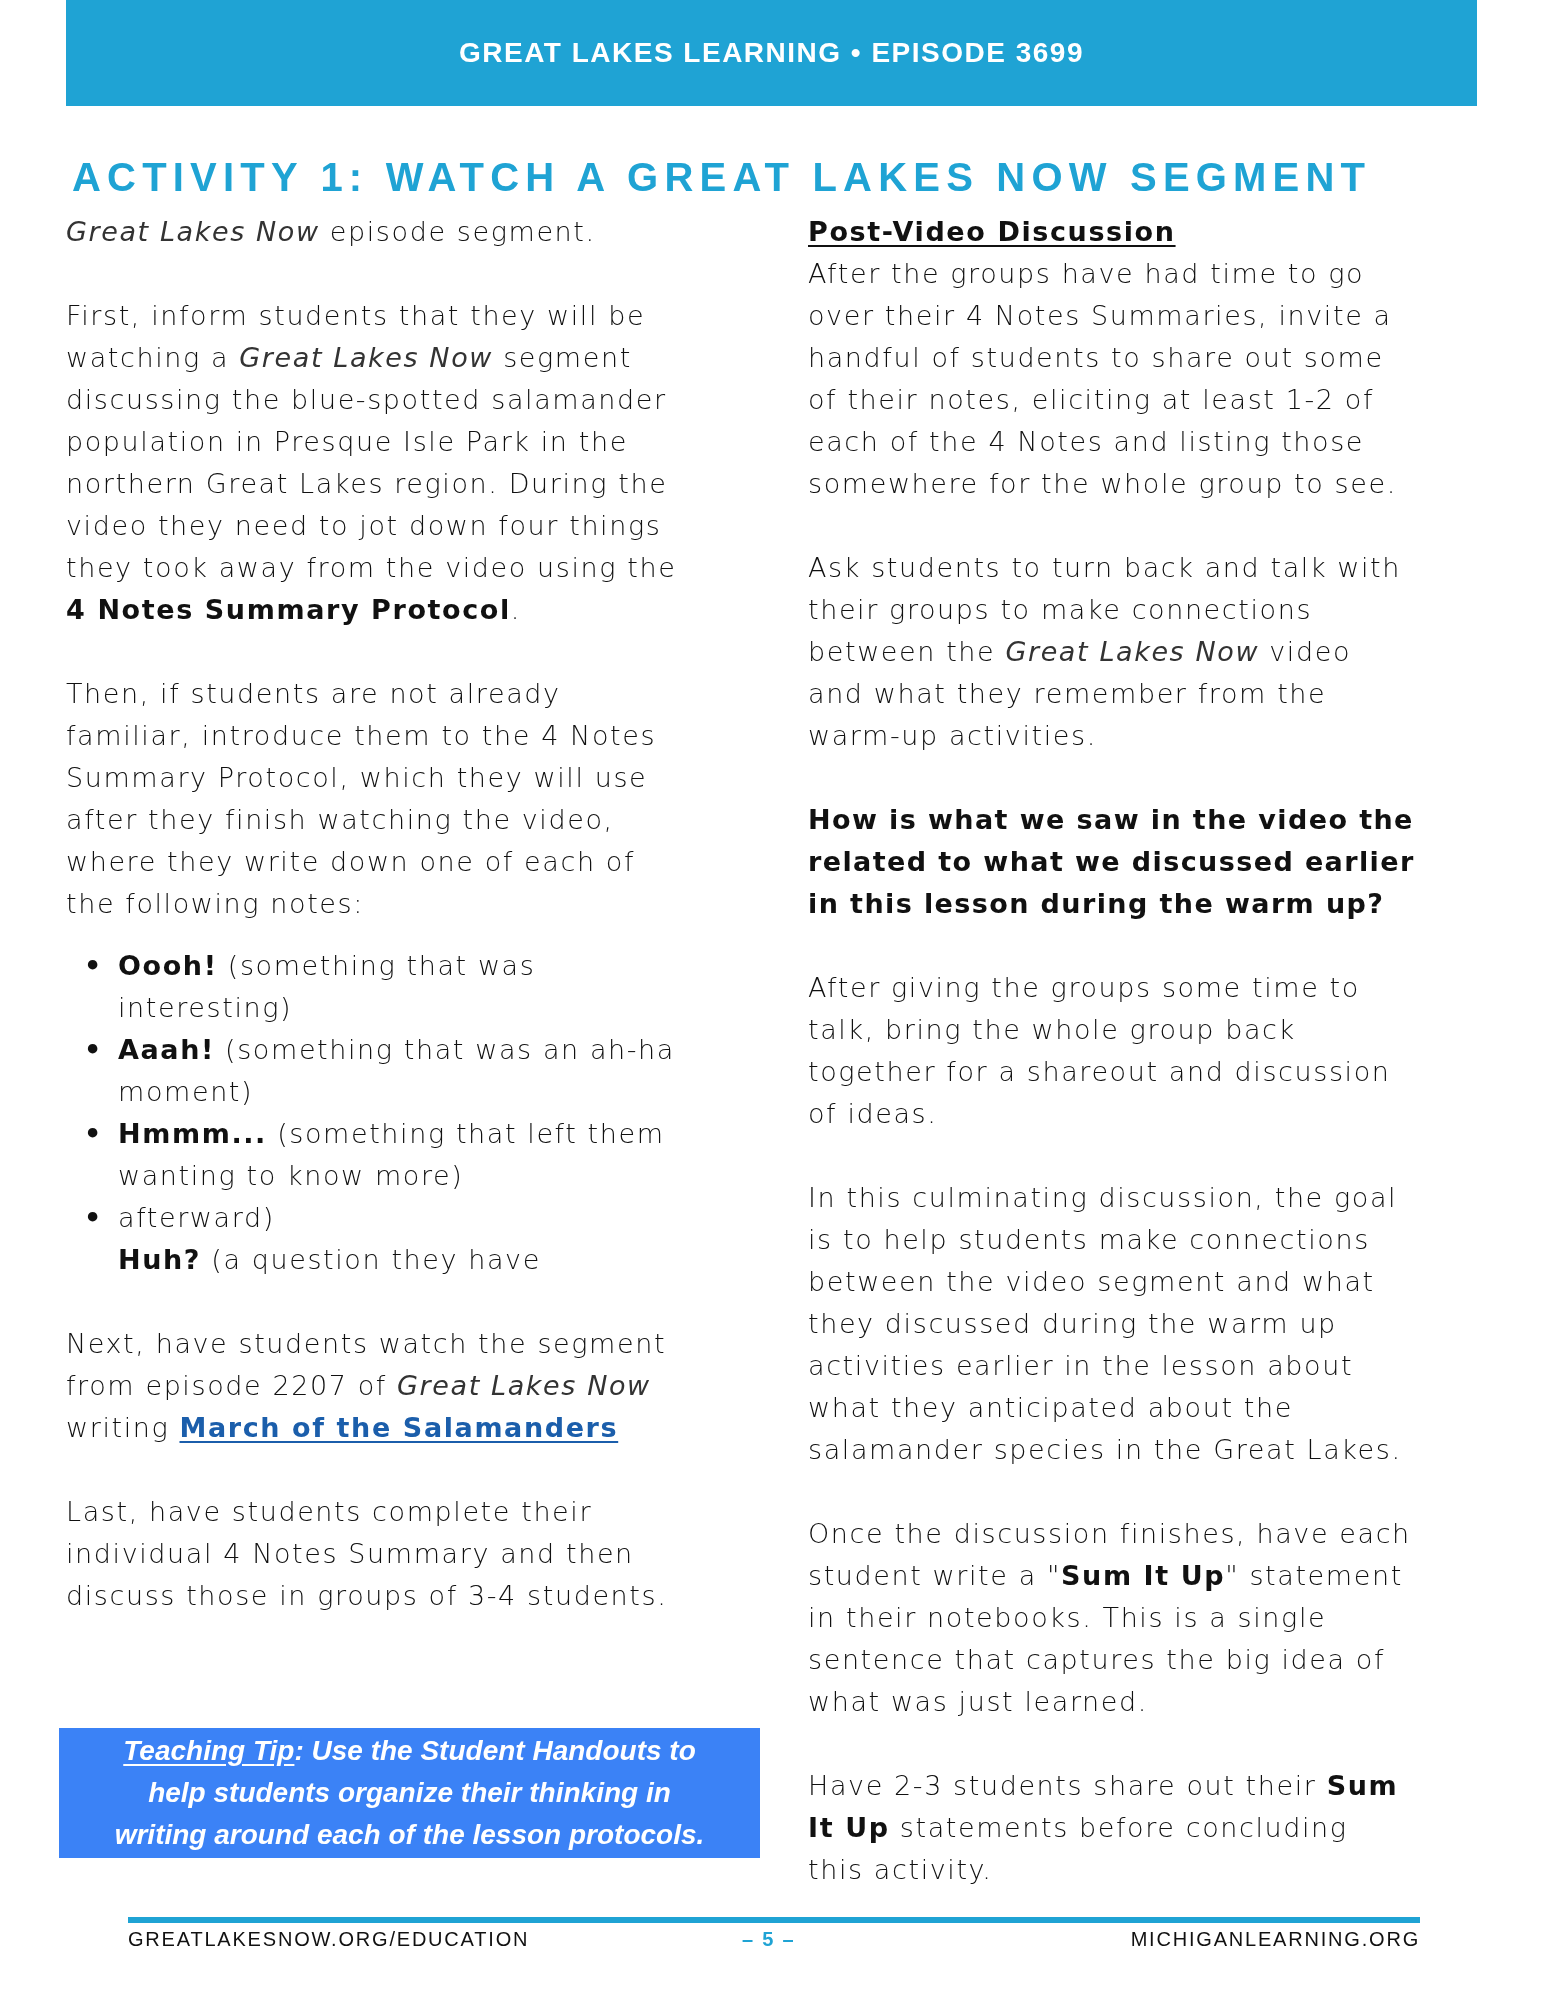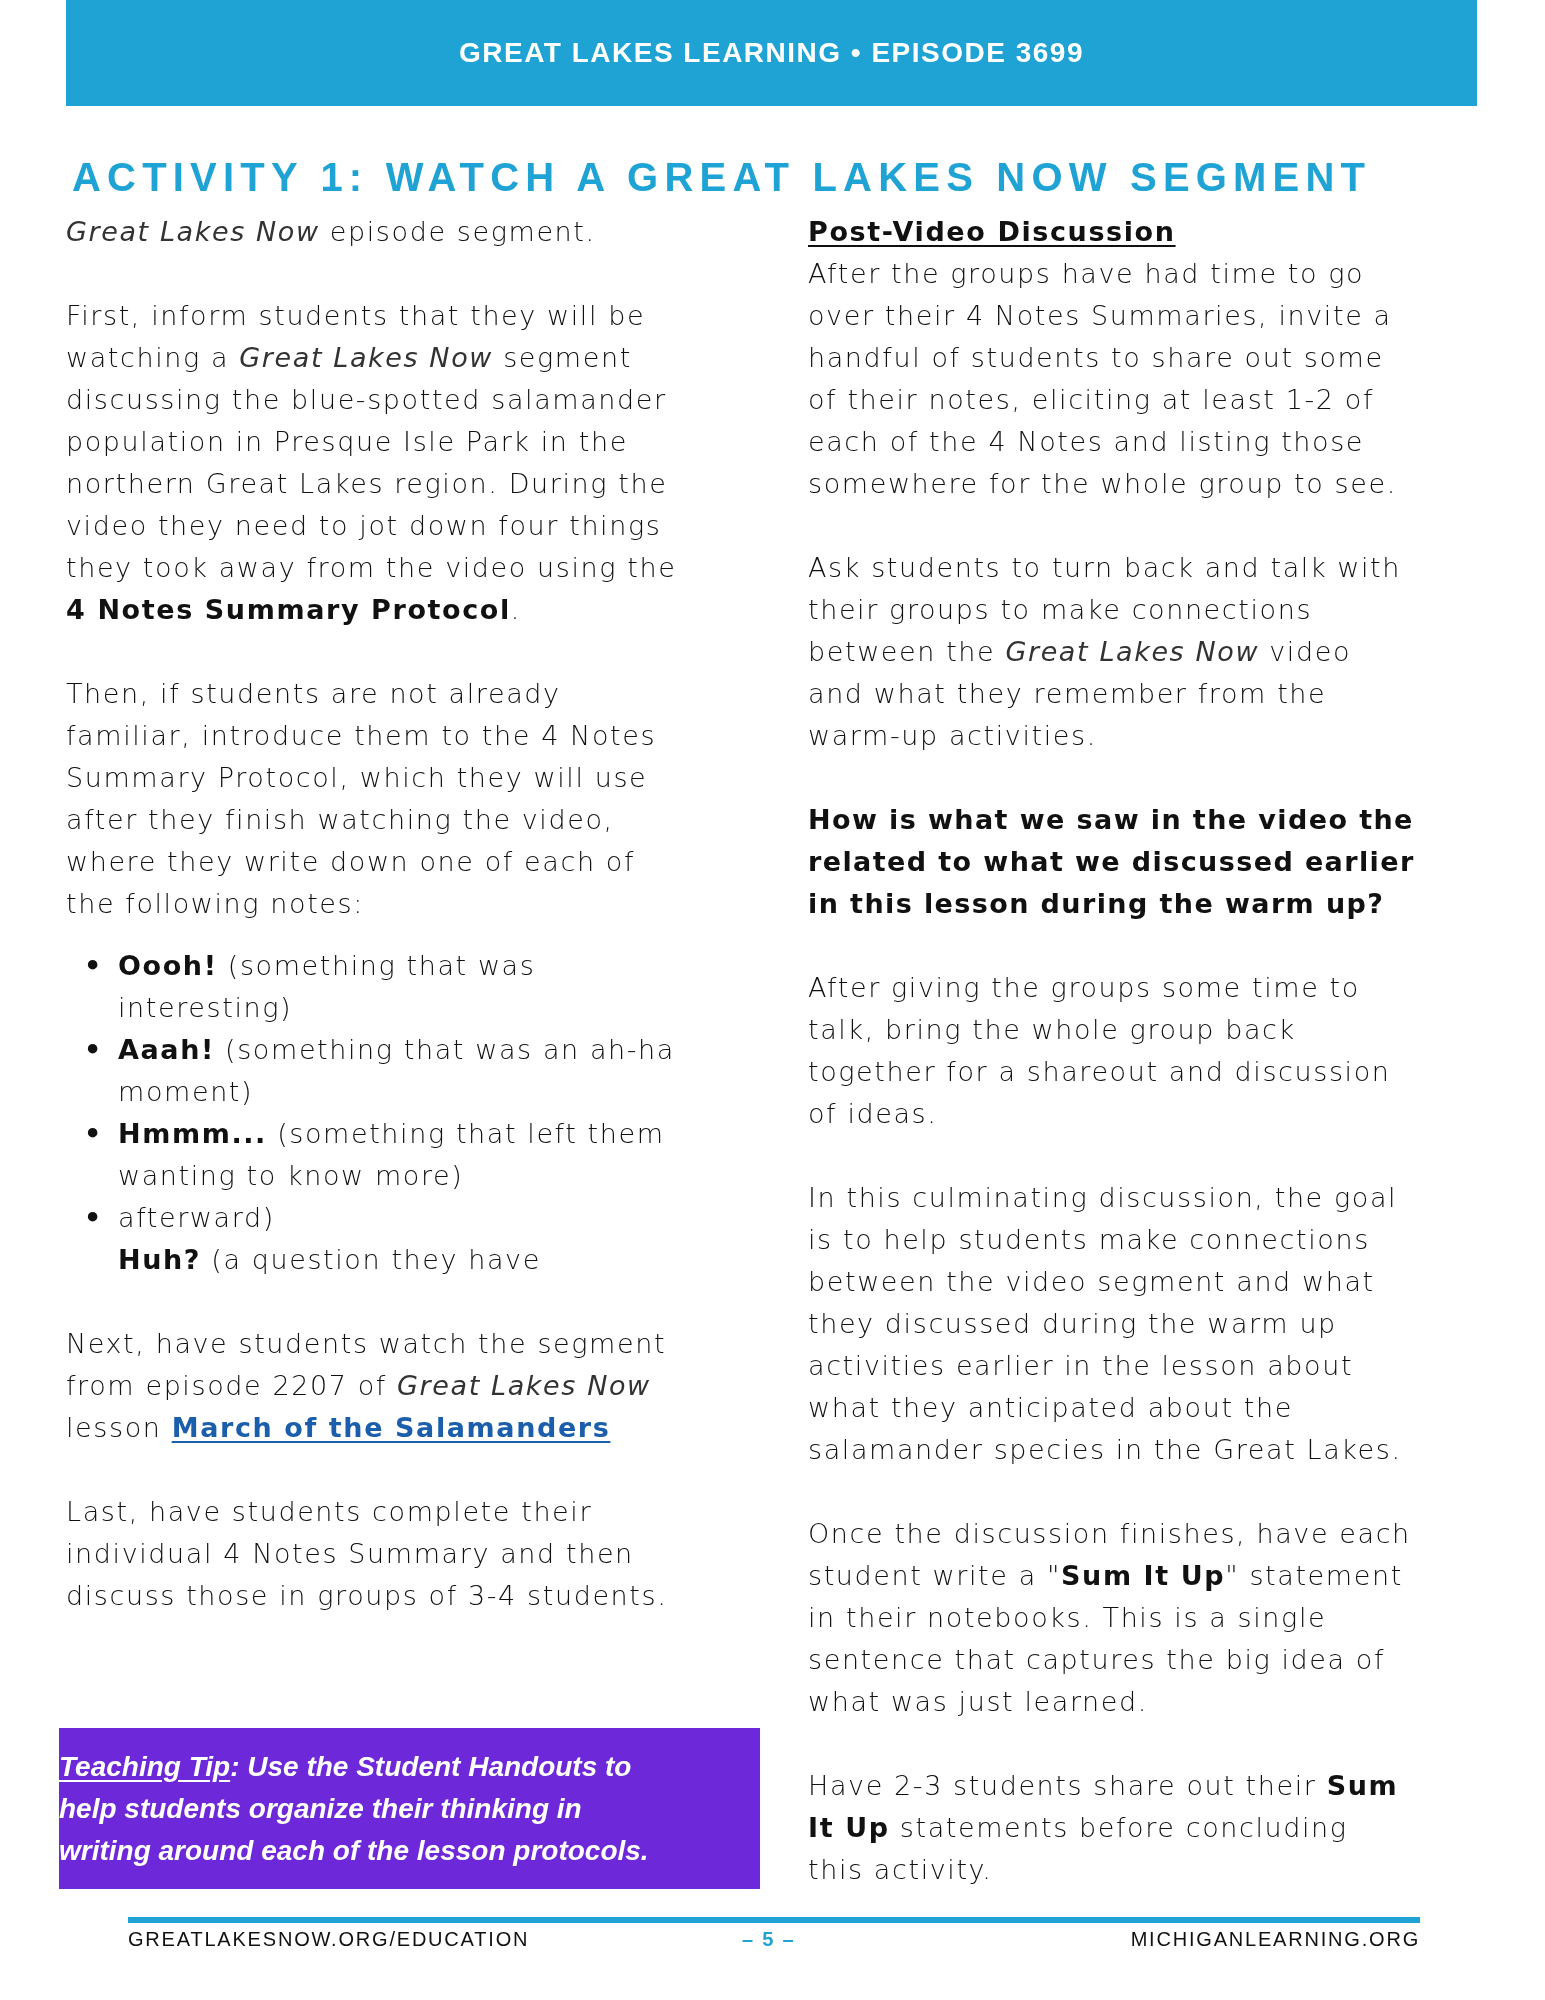--- a/index.html
+++ b/index.html
@@ -21,23 +21,23 @@
   .gap-sm { display: block; height: 20px; }
   b, .b { font-weight: bold; }
   i, .i { font-style: italic; font-weight: 300; color: #333; }
   .sub-heading { font-weight: bold; text-decoration: underline; text-underline-offset: 4px; }
   .bullets { list-style: none; margin: 0; padding: 0; }
   .bullets li { position: relative; padding-left: 52px; }
   .bullets li::before { content: "\2022"; position: absolute; left: 18px; top: 0; font-weight: bold; }
   a.salamander-link { color: #1b5eab; font-weight: bold; text-decoration: underline;
                       text-underline-offset: 4px; margin-top: 40px; }
   .question { font-weight: bold; letter-spacing: 1.4px; }
-  .tip-box { position: absolute; left: 59px; top: 1728px; width: 701px; height: 161px;
-             background: #6d28d9; color: #fff; display: flex; flex-direction: column;
-             align-items: flex-start; justify-content: center; }
+  .tip-box { position: absolute; left: 59px; top: 1728px; width: 701px; height: 130px;
+             background: #3b82f6; color: #fff; display: flex; flex-direction: column;
+             align-items: center; justify-content: center; }
   .tip-box .tip-line { font-family: "Liberation Sans", sans-serif; font-weight: bold; font-style: italic;
                        font-size: 28px; line-height: 42px; white-space: nowrap; }
   .tip-box .tip-label { text-decoration: underline; text-underline-offset: 4px; }
   .footer-bar { position: absolute; left: 128px; top: 1917px; width: 1292px; height: 6px; background: #1fa3d4; }
   .footer-text { position: absolute; top: 1928px; font-family: "Liberation Sans", sans-serif;
                  font-size: 20px; letter-spacing: 1.8px; color: #111; white-space: nowrap; }
   .footer-left { left: 128px; }
   .footer-right { right: 125px; }
   .footer-page { left: 742px; color: #1fa3d4; font-weight: bold; }
 </style>
@@ -90,21 +90,21 @@
     </li>
     <li>
       <span class="line">afterward)</span>
       <span class="line"><span class="b">Huh?</span><span> (a question they have</span></span>
     </li>
   </ul>
   <span class="gap"></span>
   <div>
     <span class="line">Next, have students watch the segment</span>
     <span class="line"><span>from episode 2207 of </span><span class="i">Great Lakes Now</span></span>
-    <span class="line"><span>lesson </span><a class="salamander-link">March of the Salamanders</a></span>
+    <span class="line"><span>writing </span><a class="salamander-link">March of the Salamanders</a></span>
   </div>
   <span class="gap"></span>
   <div>
     <span class="line">Last, have students complete their</span>
     <span class="line">individual 4 Notes Summary and then</span>
     <span class="line">discuss those in groups of 3-4 students.</span>
   </div>
 </div>
 
 <div class="col col-right">

